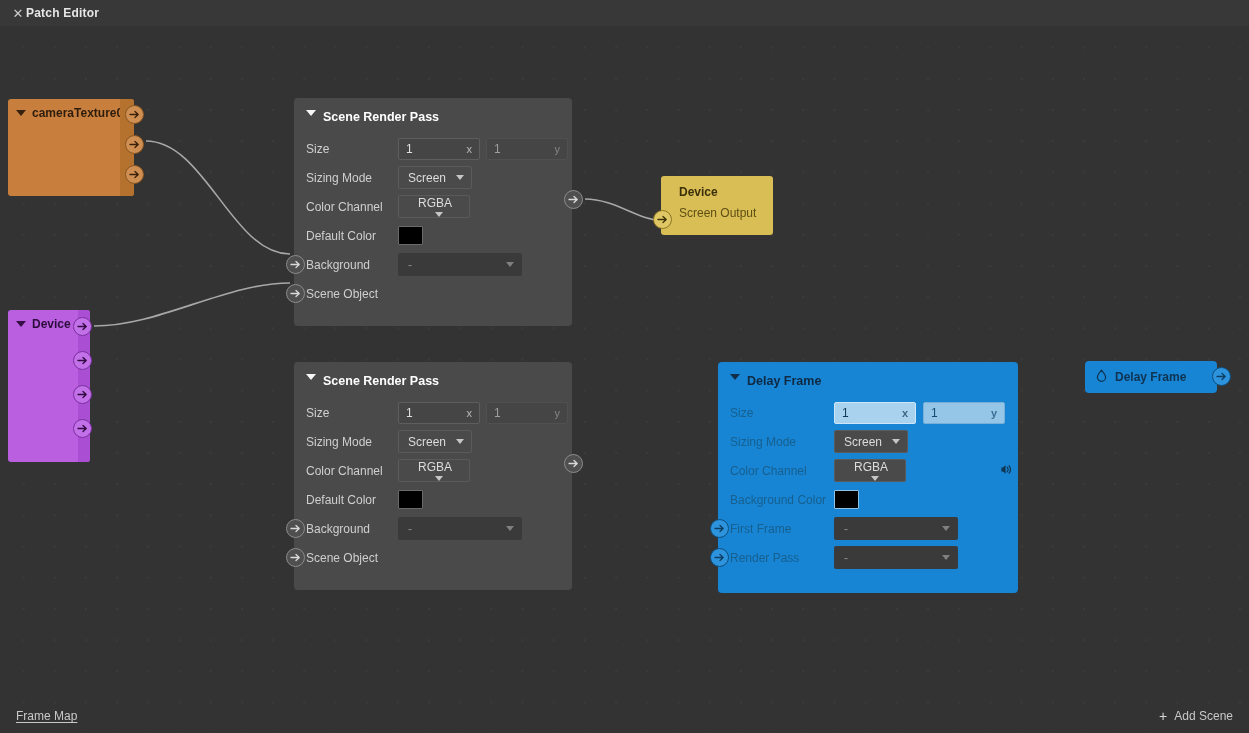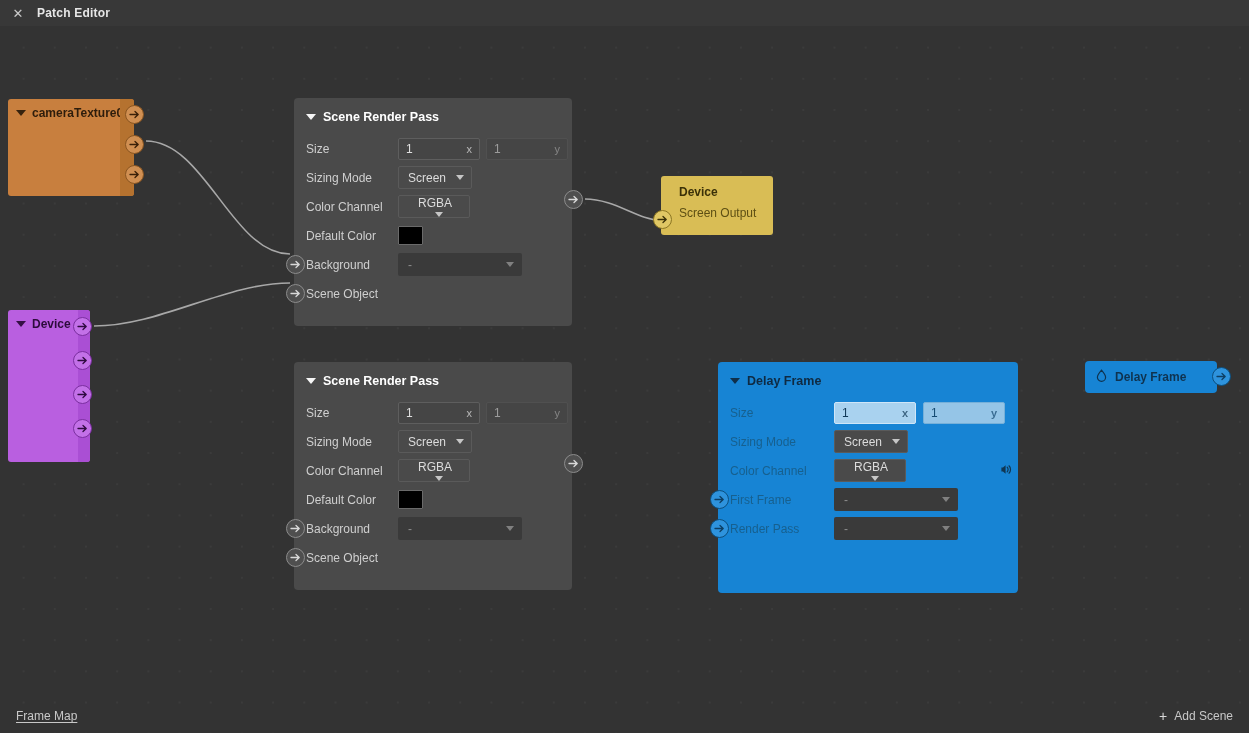--- a/index.html
+++ b/index.html
@@ -16,21 +16,21 @@
   #titlebar {
     position: absolute; left: 0; top: 0; width: 1249px; height: 26px;
     background: #383838; display: flex; align-items: center; padding-left: 11px;
     z-index: 60;
   }
   #titlebar .close-x {
     width: 14px; height: 14px; color: #c9c9c9; font-size: 13px; line-height: 13px;
     display: flex; align-items: center; justify-content: center; cursor: pointer;
   }
   #titlebar .title {
-    margin-left: 12px; color: #e6e6e6; font-size: 12px; font-weight: bold;
+    margin-left: 1px; color: #e6e6e6; font-size: 12px; font-weight: bold;
     letter-spacing: .2px;
   }
 
   
   #canvas {
     position: absolute; left: 0; top: 26px; width: 1249px; height: 707px;
     background-color: #333333;
     background-image: radial-gradient(circle, #3b3b3b 1.1px, transparent 1.2px);
     background-size: 31.2px 31.2px;
     background-position: 8px 6px;
@@ -53,21 +53,21 @@
   .node-solid .rail {
     position: absolute; top: 0; right: 0; height: 100%; width: 14px;
     border-top-right-radius: 3px; border-bottom-right-radius: 3px;
   }
 
   
   .node-panel {
     border-radius: 4px; padding: 8px 0 12px 0;
   }
   .node-panel .hdr {
-    display: flex; align-items: center; gap: 7px;
+    display: flex; align-items: flex-start; gap: 7px;
     padding: 4px 12px 10px 12px; font-size: 12.5px; font-weight: bold;
   }
   .row {
     display: flex; align-items: center; height: 29px; padding-left: 12px; position: relative;
   }
   .row .lbl { font-size: 12px; width: 92px; flex-shrink: 0; }
 
   
   .tri {
     width: 0; height: 0; border-left: 5px solid transparent; border-right: 5px solid transparent;
@@ -381,20 +381,24 @@
         </div>
         <span style="position:absolute; left:281px; top:6px;">
           <svg width="13" height="13" viewBox="0 0 13 13">
             <path d="M4 4.6 L6.6 2.2 V10.8 L4 8.4 H2.4 V4.6 Z" fill="#103652"></path>
             <path d="M8.2 4.2 C9.4 5.2 9.4 7.8 8.2 8.8" stroke="#103652" stroke-width="1.2" fill="none" stroke-linecap="round"></path>
             <path d="M10 2.8 C12 4.6 12 8.4 10 10.2" stroke="#103652" stroke-width="1.2" fill="none" stroke-linecap="round"></path>
           </svg>
         </span>
       </div>
 
+      <div class="row">
+        <span class="lbl" style="width:104px; color:#17608f;">Background Color</span>
+        <div class="swatch" style="border-color:#8fc2e4;"></div>
+      </div>
 
       <div class="row">
         <span class="lbl" style="width:104px; color:#17608f;">First Frame</span>
         <div class="dd flat w-wide">
           <span>-</span>
           <span class="chev"></span>
         </div>
         <div class="port" style="left:-8px; top:5px; background:#2e93dd; border:1.6px solid #0c4f7e;">
           <svg width="11" height="9" viewBox="0 0 11 9">
               <path d="M1 4.5H9M6 1.5L9.2 4.5L6 7.5" stroke="#0d3f64" stroke-width="1.3" fill="none" stroke-linecap="round" stroke-linejoin="round"></path>

